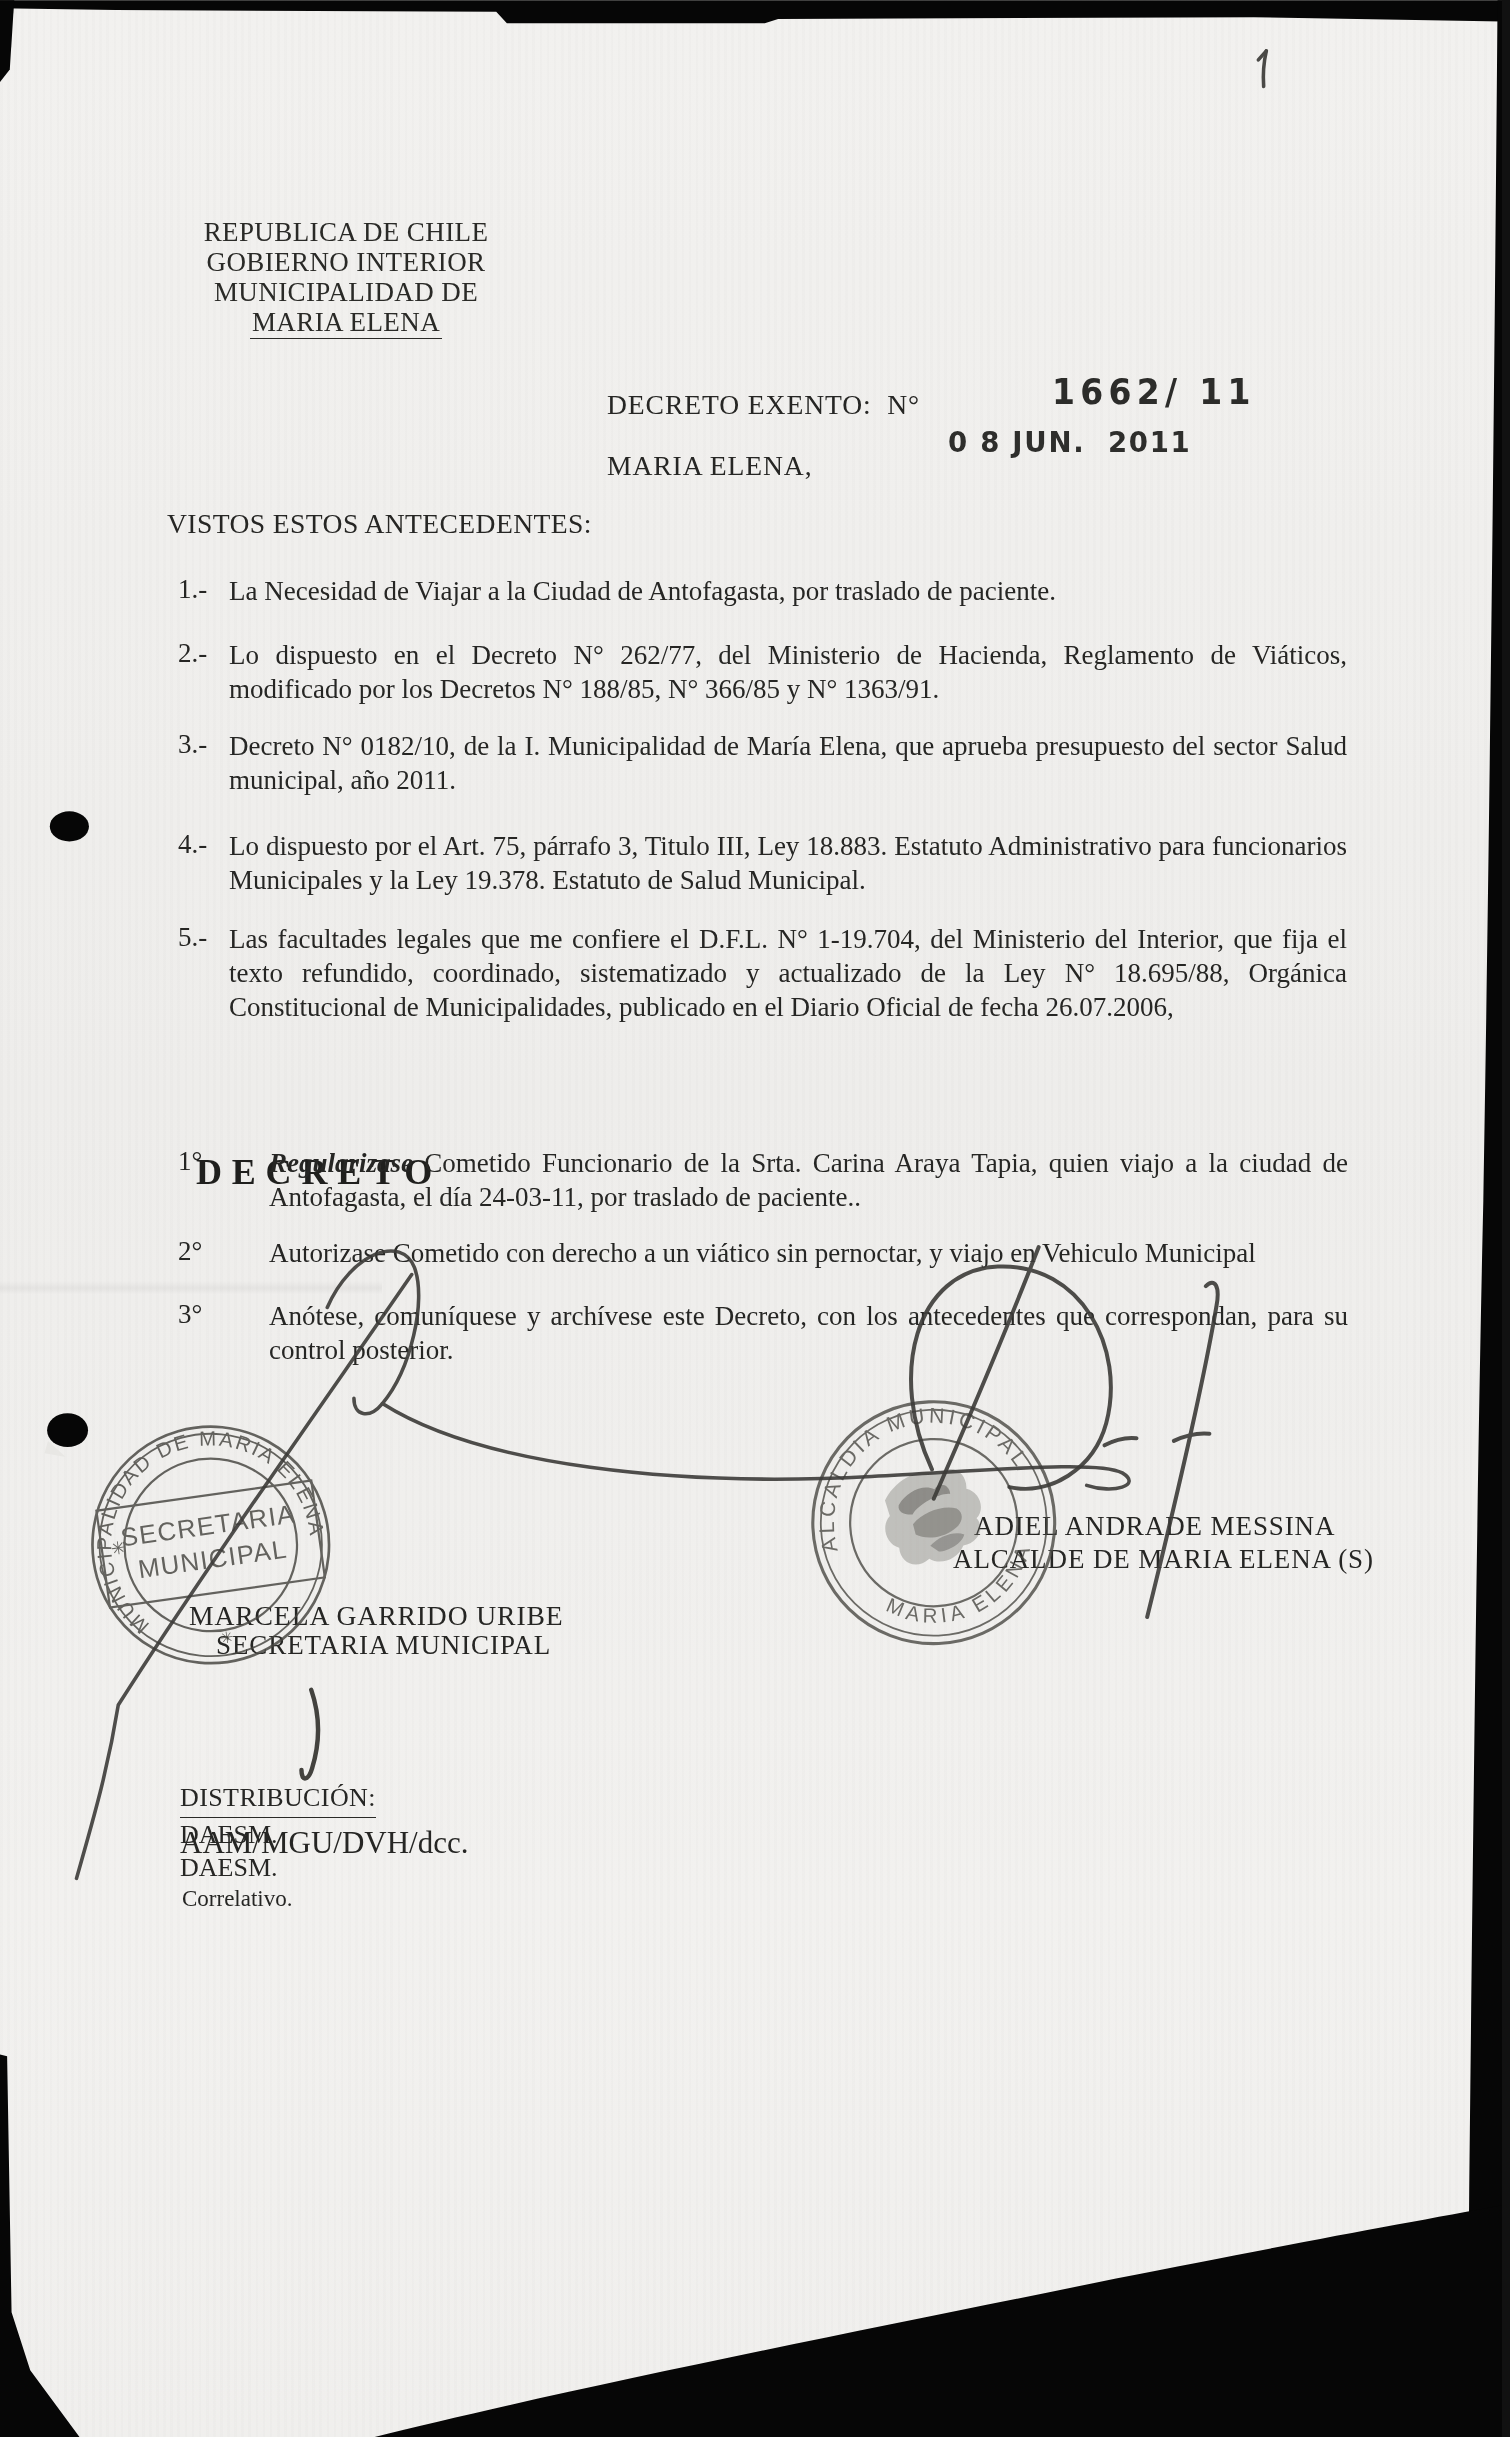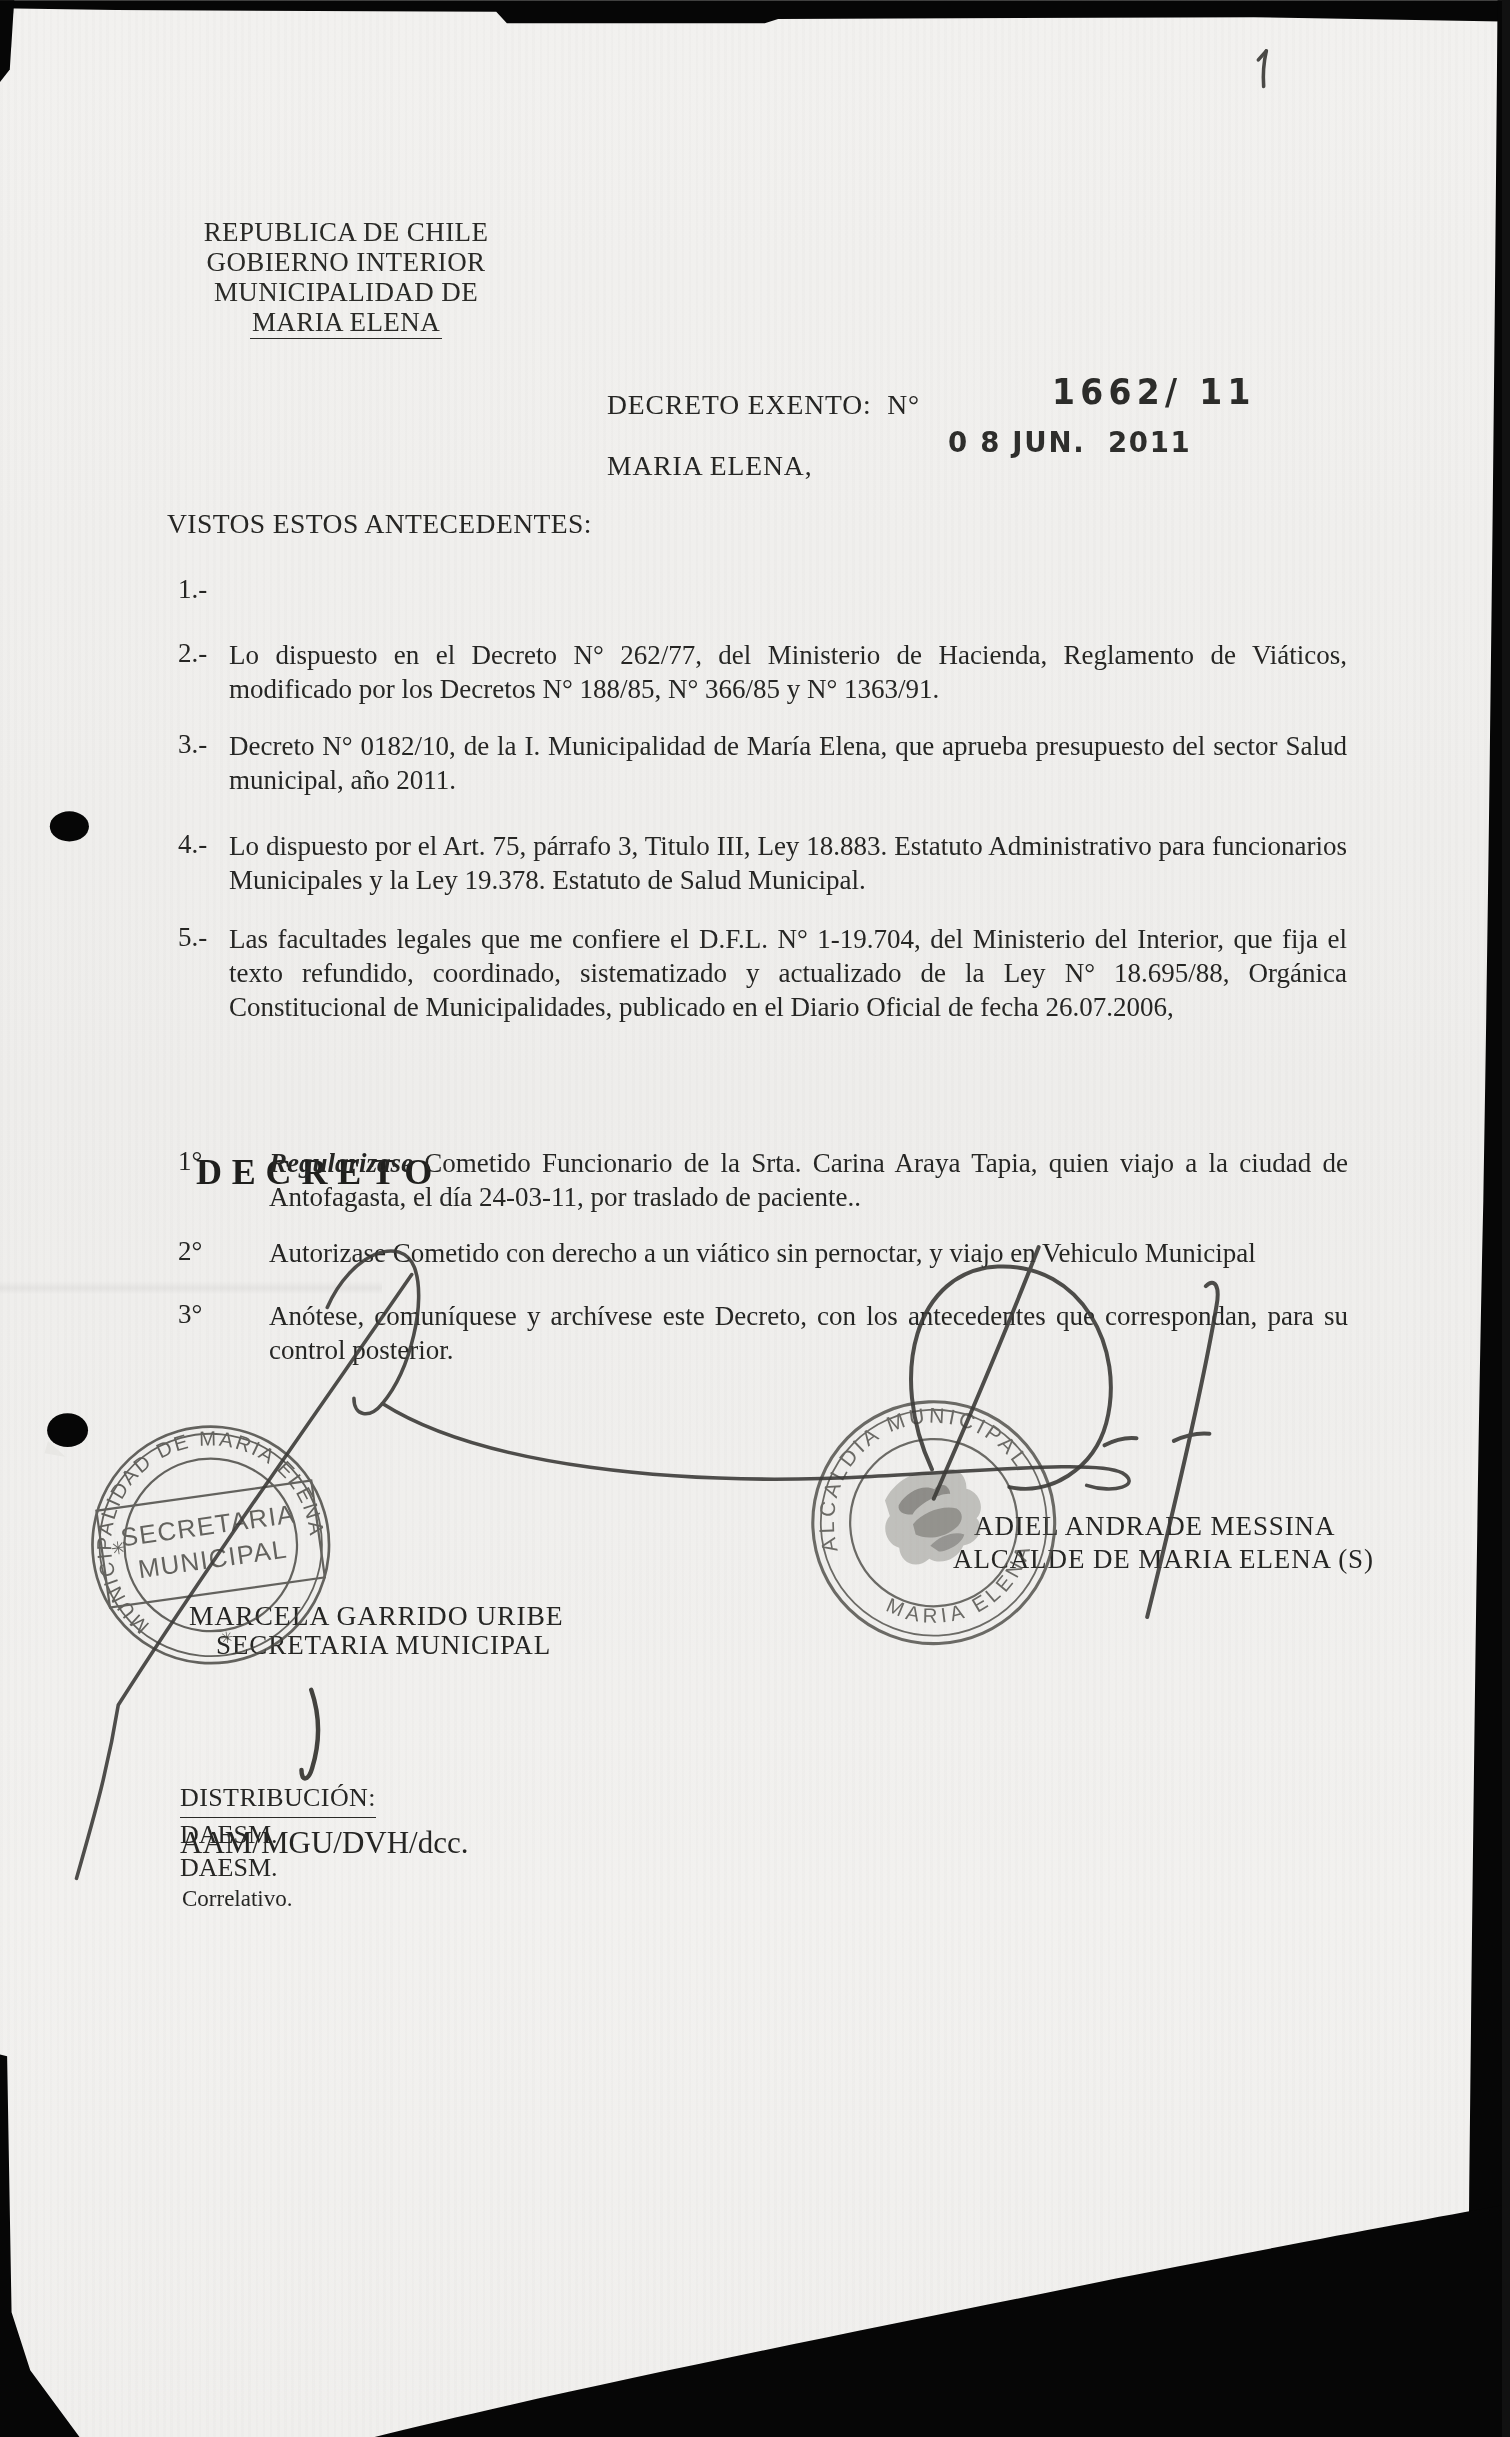--- a/index.html
+++ b/index.html
@@ -81,20 +81,21 @@
   </div>
 
   <div class="abs pre decree-label">DECRETO EXENTO:  N°</div>
   <div class="abs pre decree-number">1662/ 11</div>
   <div class="abs decree-place">MARIA ELENA,</div>
   <div class="abs pre decree-date">0 8 JUN.  2011</div>
 
   <div class="abs vistos-h">VISTOS ESTOS ANTECEDENTES:</div>
 
   <div class="abs item-num" style="top:574px">1.-</div>
+  <div class="abs item-text" style="top:574px">La Necesidad de Viajar a la Ciudad de Antofagasta, por traslado de paciente.</div>
 
   <div class="abs item-num" style="top:638px">2.-</div>
   <div class="abs item-text" style="top:638px">Lo dispuesto en el Decreto N° 262/77, del Ministerio de Hacienda, Reglamento de Viáticos, modificado por los Decretos N° 188/85, N° 366/85 y N° 1363/91.</div>
 
   <div class="abs item-num" style="top:729px">3.-</div>
   <div class="abs item-text" style="top:729px">Decreto N° 0182/10, de la I. Municipalidad de María Elena, que aprueba presupuesto del sector Salud municipal, año 2011.</div>
 
   <div class="abs item-num" style="top:829px">4.-</div>
   <div class="abs item-text" style="top:829px">Lo dispuesto por el Art. 75, párrafo 3, Titulo III, Ley 18.883. Estatuto Administrativo para funcionarios Municipales y la Ley 19.378. Estatuto de Salud Municipal.</div>
 

